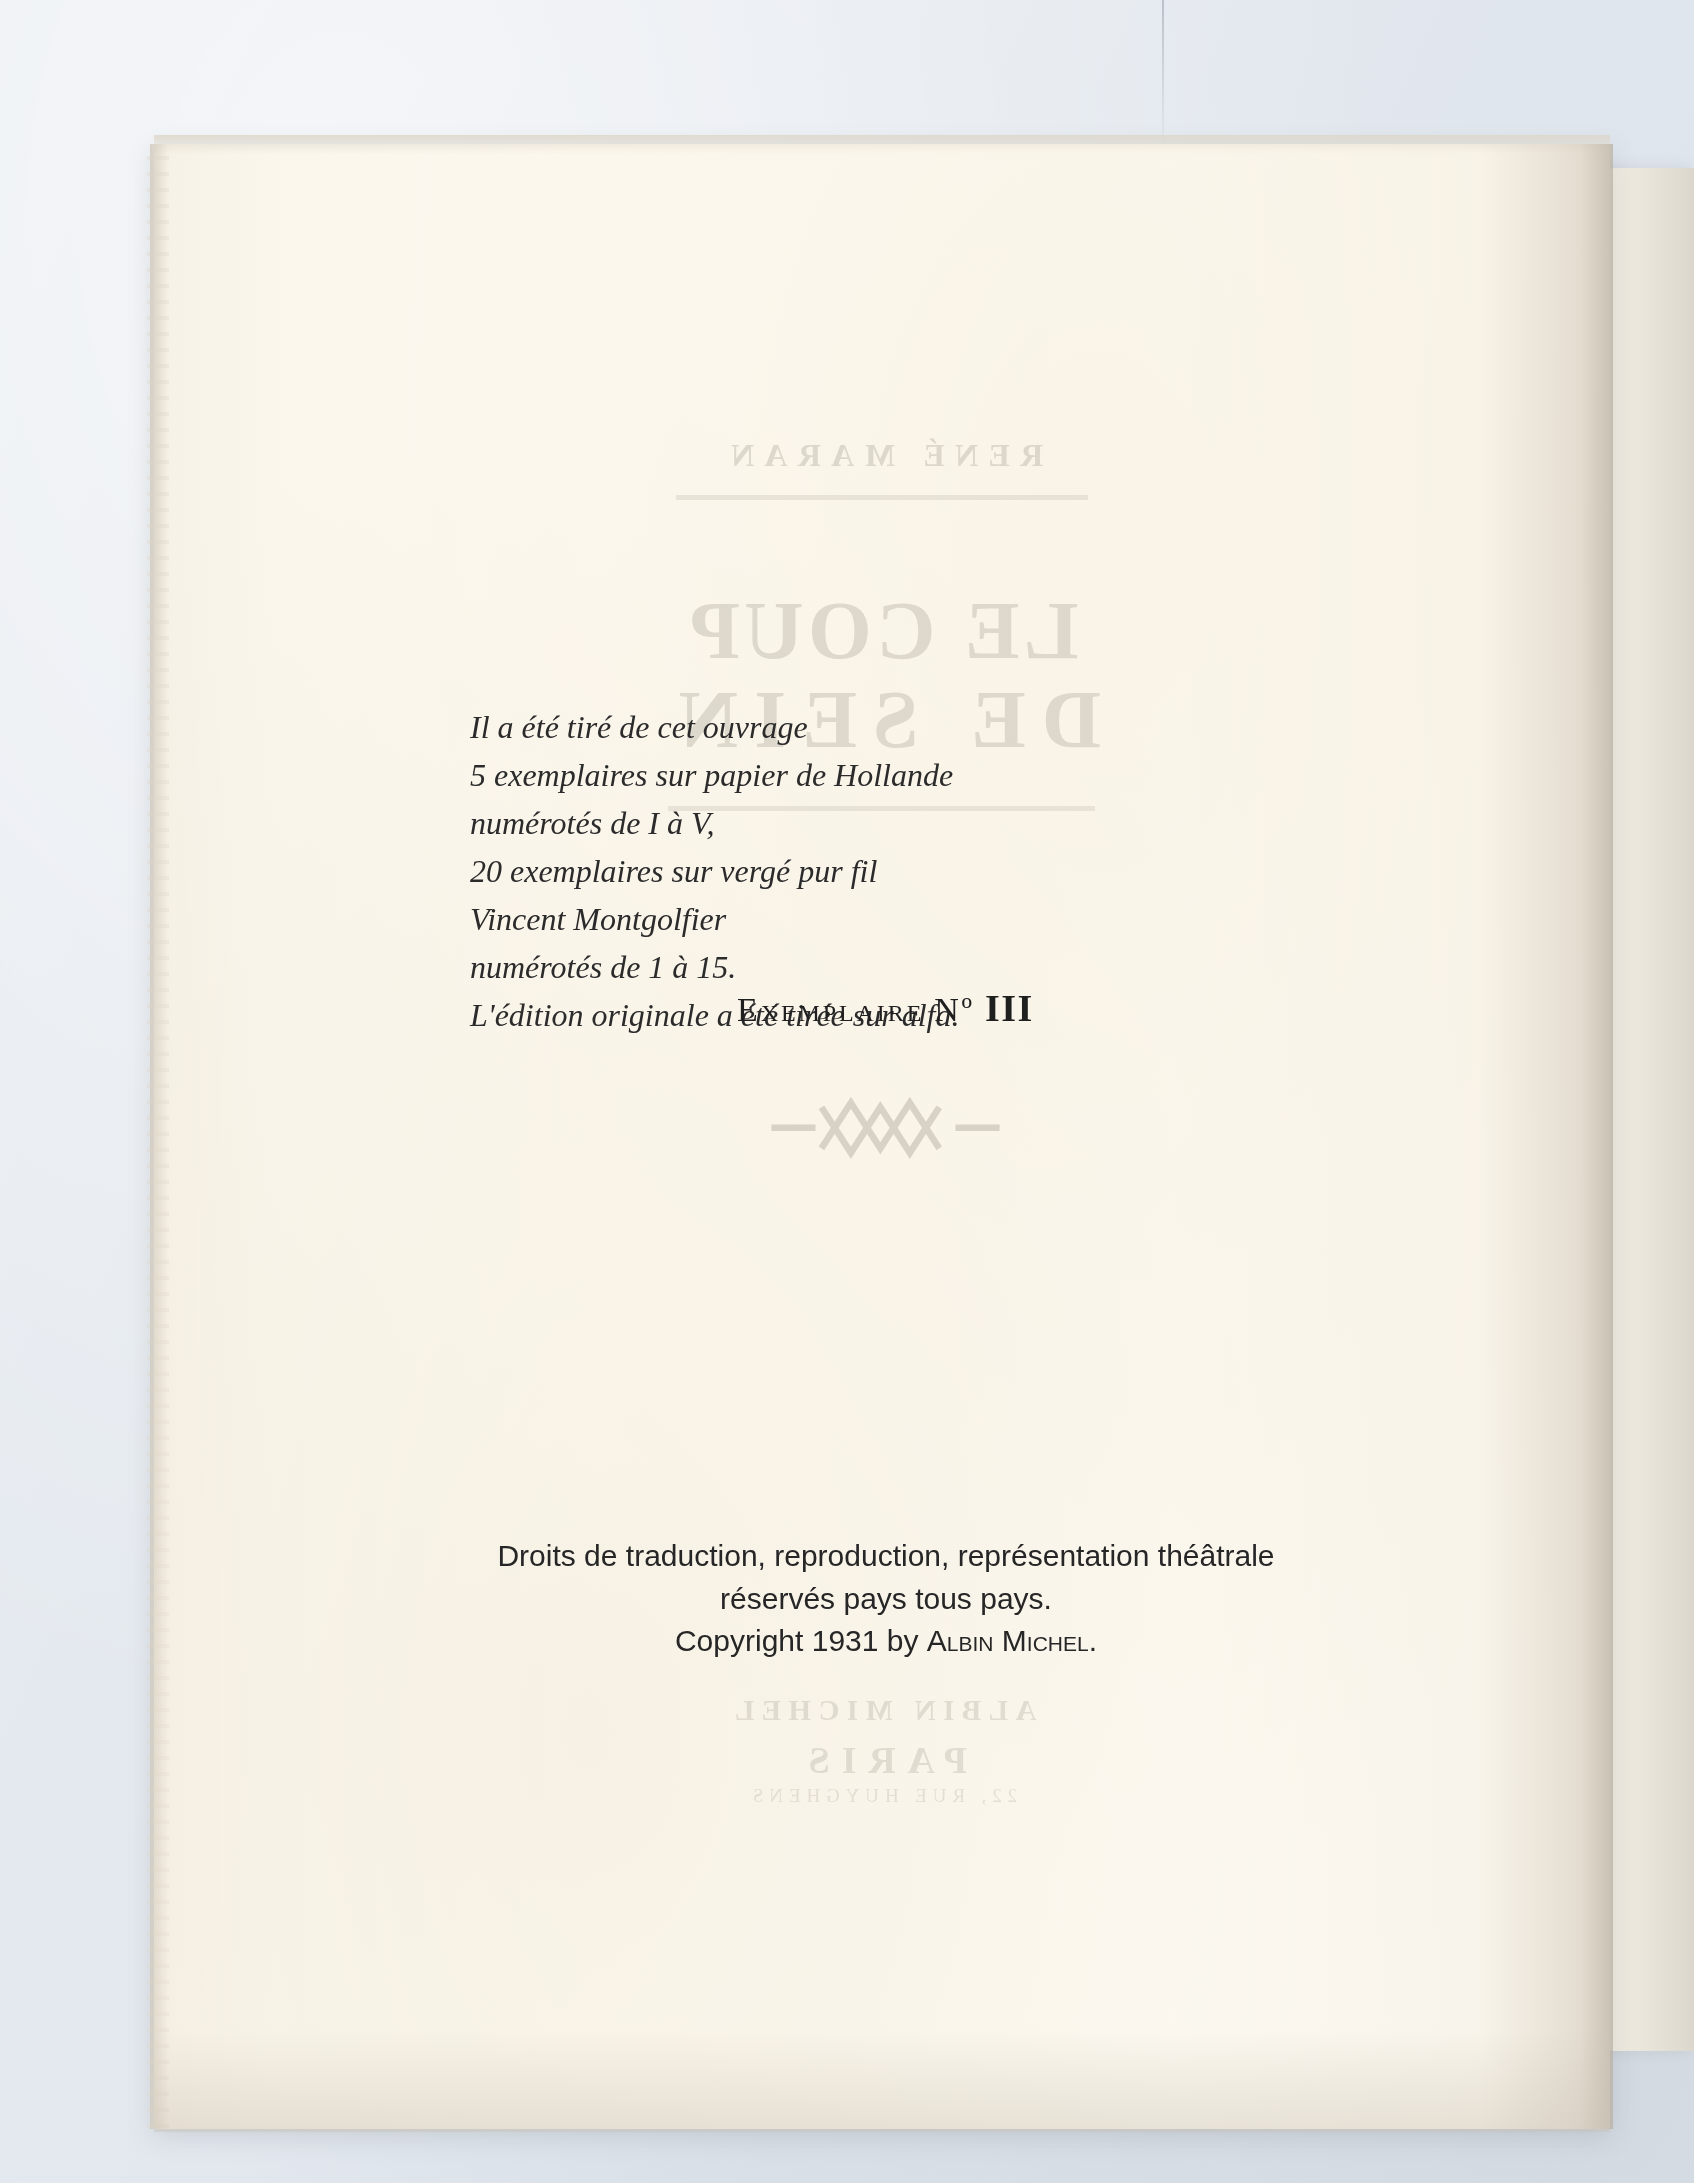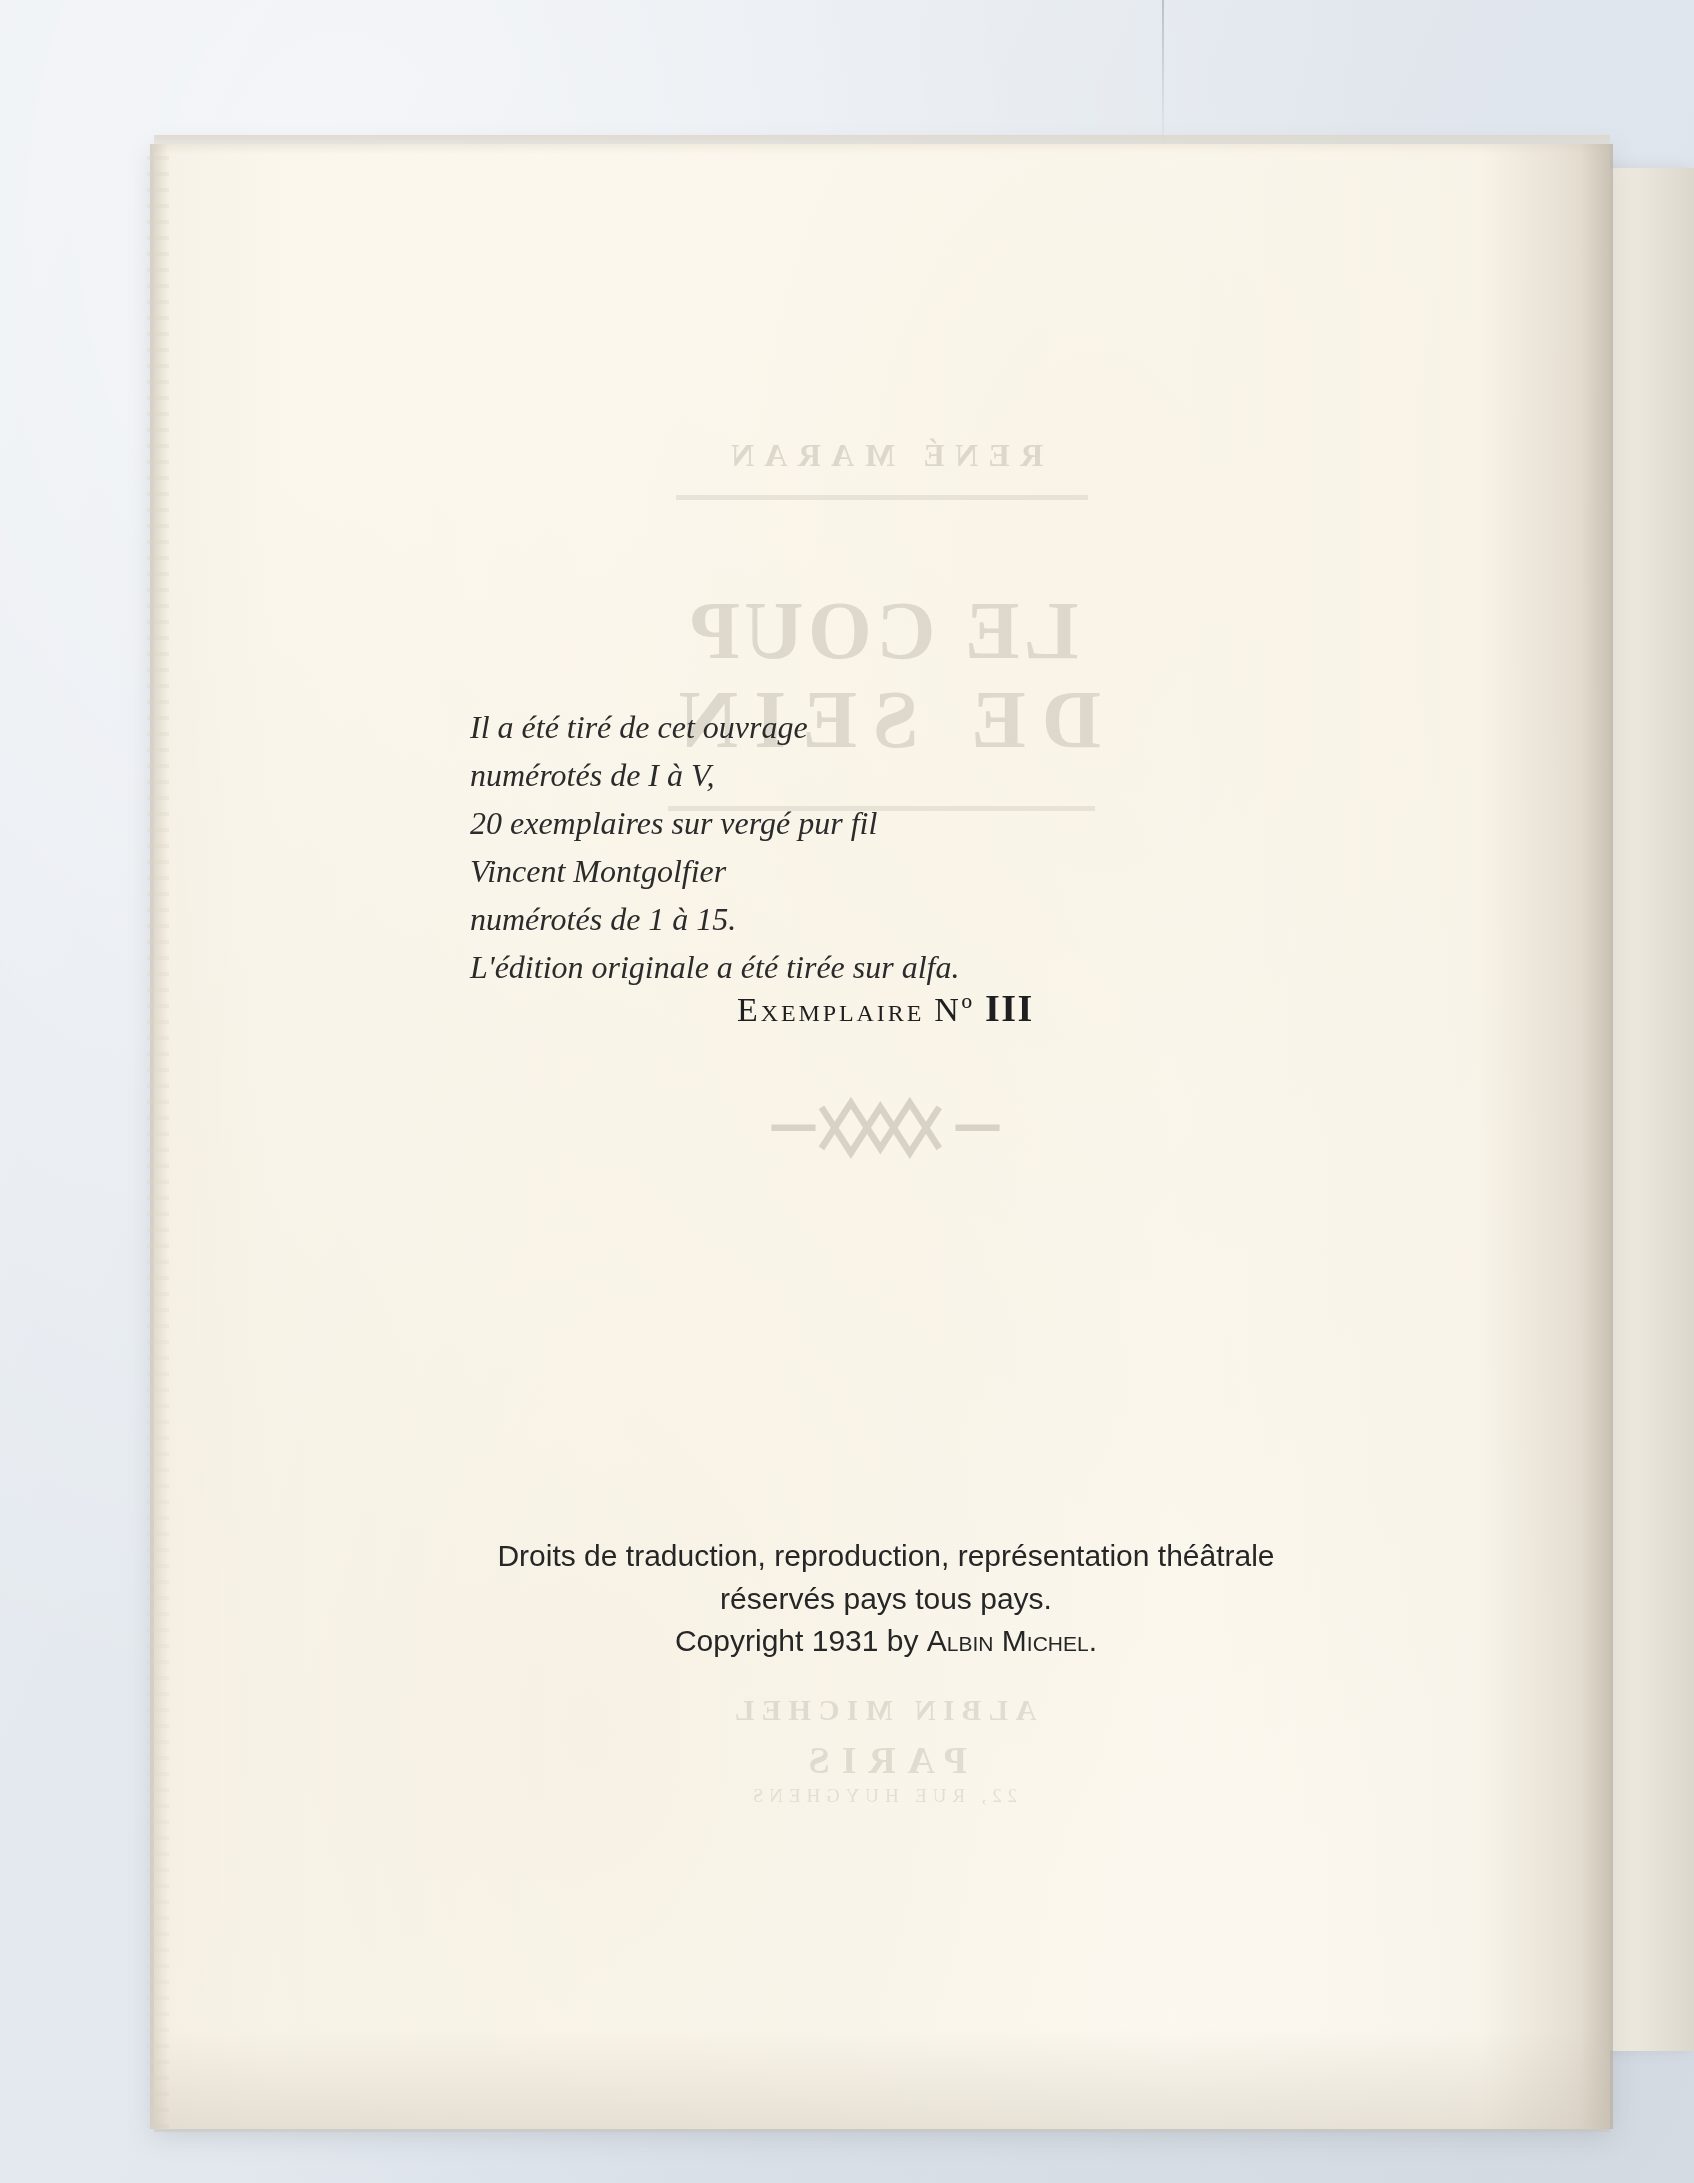--- a/index.html
+++ b/index.html
@@ -301,20 +301,21 @@
       <div class="st-title1">LE COUP</div>
       <div class="st-title2">DE SEIN</div>
       <div class="st-rule2"></div>
       <div class="st-publisher">ALBIN MICHEL</div>
       <div class="st-city">PARIS</div>
       <div class="st-city-sub">22, RUE HUYGHENS</div>
     </div>
 
     <div class="limitation">
       <span class="ln">Il a été tiré de cet ouvrage</span>
+      <span class="ln">5 exemplaires sur papier de Hollande</span>
       <span class="ln">numérotés de I à V,</span>
       <span class="ln">20 exemplaires sur vergé pur fil</span>
       <span class="ln">Vincent Montgolfier</span>
       <span class="ln">numérotés de 1 à 15.</span>
       <span class="ln">L'édition originale a été tirée sur alfa.</span>
     </div>
 
     <div class="copy-number">
       <span class="small-caps">Exemplaire</span>
       <span class="small-caps">Nº</span>

